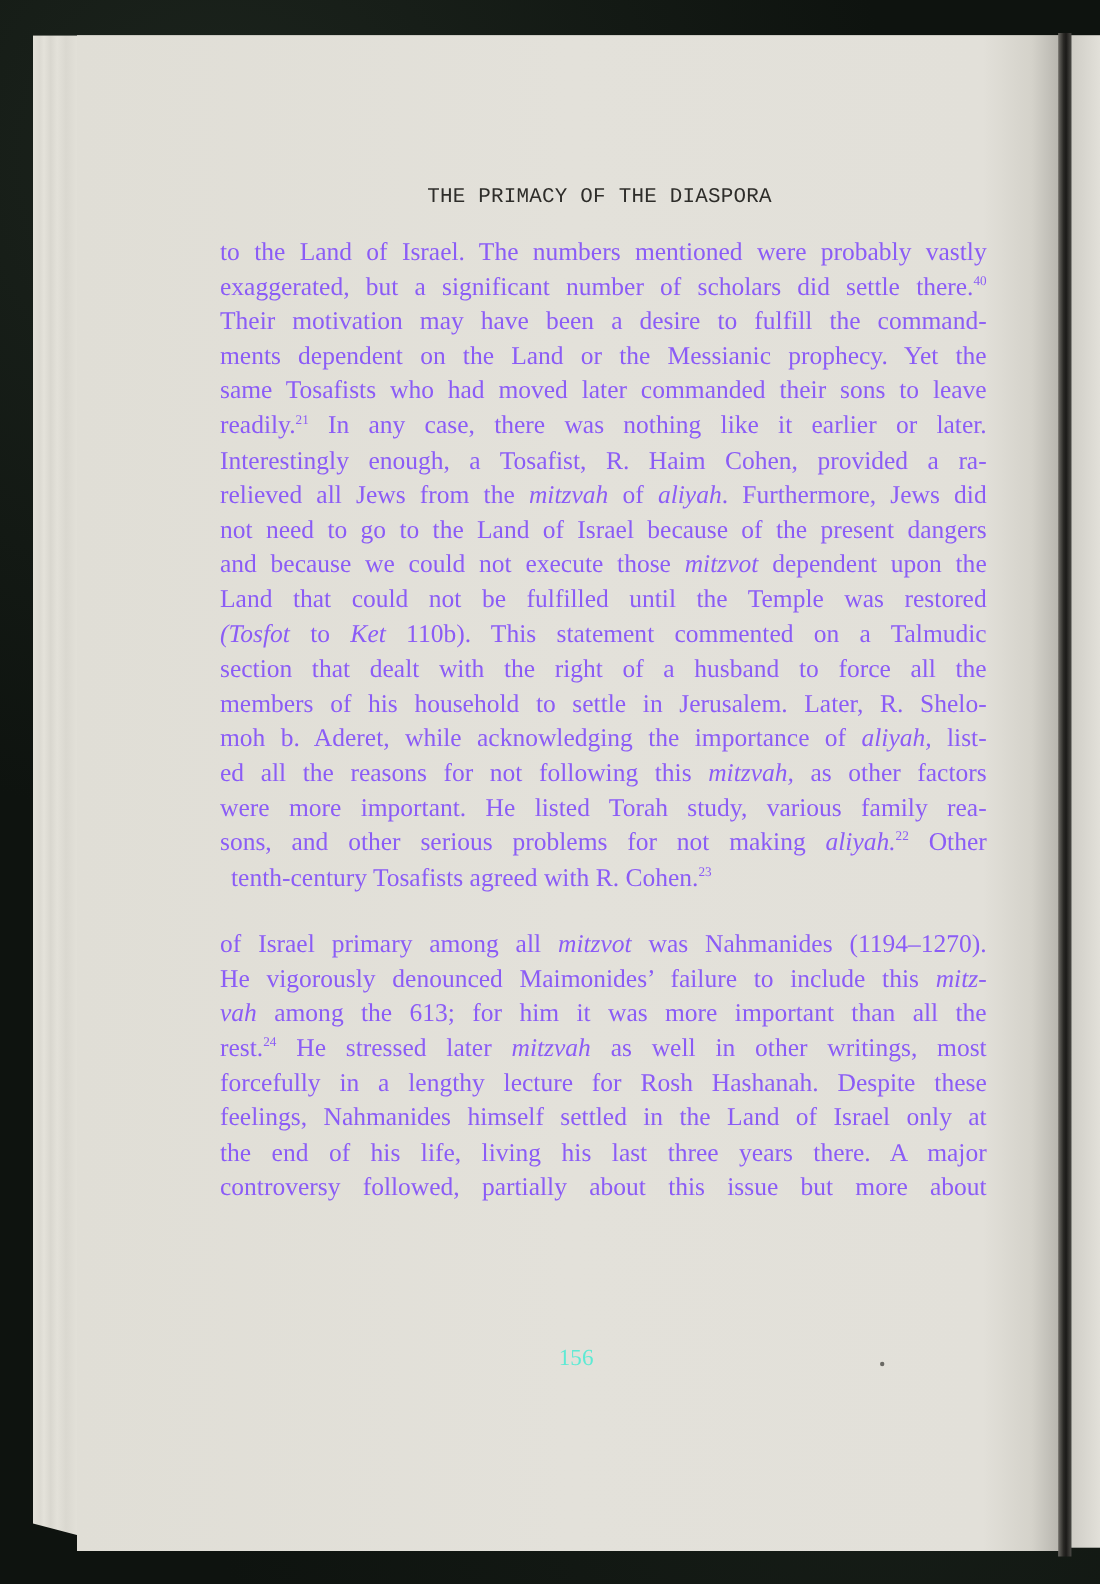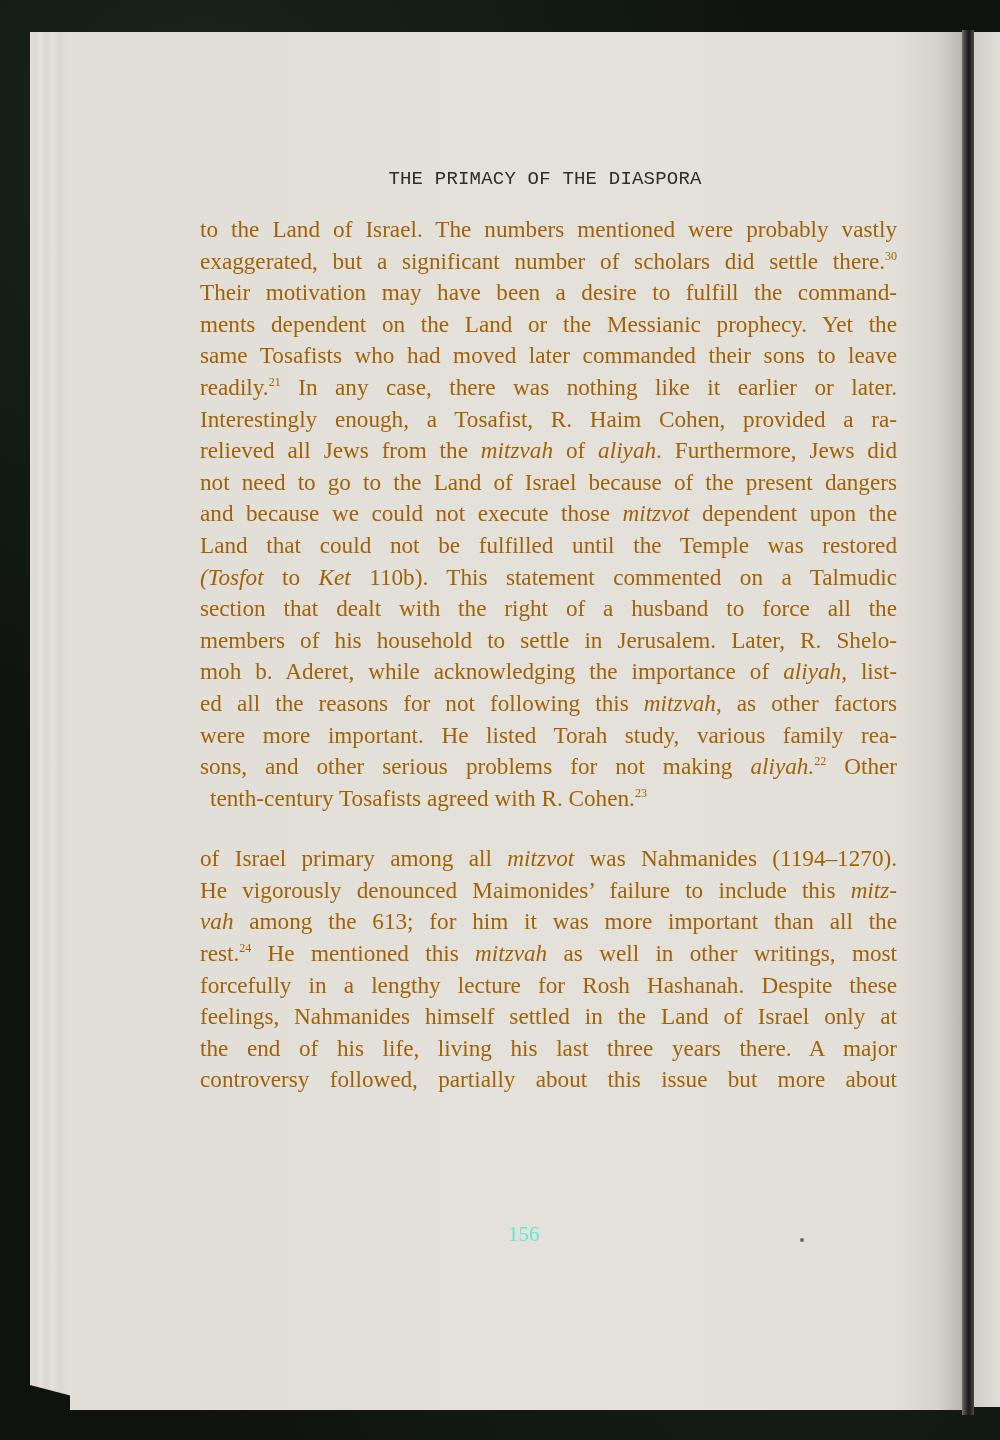--- a/index.html
+++ b/index.html
@@ -69,21 +69,21 @@
       color: #2e2d2a;
       font-family: Liberation Mono, monospace;
     }
     .body-text {
       position: absolute;
       left: 200px;
       top: 214px;
       width: 697px;
       font-size: 23.2px;
       line-height: 31.6px;
-      color: #a16207;
+      color: #8b5cf6;
       text-align: justify;
     }
     .body-text p {
       margin: 0;
     }
     .body-text .line {
       display: block;
       text-align: justify;
       text-align-last: justify;
       white-space: nowrap;
@@ -130,21 +130,21 @@
 <div class="page-stack"></div>
 <div class="page"></div>
 <div class="gutter"></div>
 <div class="next-page"></div>
 
 <div class="running-head">THE PRIMACY OF THE DIASPORA</div>
 
 <div class="body-text" id="body-text">
     <p>
       <span class="line"><span>to the Land of Israel. The numbers mentioned were probably vastly</span></span>
-      <span class="line"><span>exaggerated, but a significant number of scholars did settle there.</span><sup>30</sup></span>
+      <span class="line"><span>exaggerated, but a significant number of scholars did settle there.</span><sup>40</sup></span>
       <span class="line"><span>Their motivation may have been a desire to fulfill the command-</span></span>
       <span class="line"><span>ments dependent on the Land or the Messianic prophecy. Yet the</span></span>
       <span class="line"><span>same Tosafists who had moved later commanded their sons to leave</span></span>
       <span class="line"><span>readily.</span><sup>21</sup><span> In any case, there was nothing like it earlier or later.</span></span>
       <span class="line"><span>Interestingly enough, a Tosafist, R. Haim Cohen, provided a ra-</span></span>
       <span class="line"><span>relieved all Jews from the </span><em>mitzvah</em><span> of </span><em>aliyah</em><span>. Furthermore, Jews did</span></span>
       <span class="line"><span>not need to go to the Land of Israel because of the present dangers</span></span>
       <span class="line"><span>and because we could not execute those </span><em>mitzvot</em><span> dependent upon the</span></span>
       <span class="line"><span>Land that could not be fulfilled until the Temple was restored</span></span>
       <span class="line"><em>(Tosfot</em><span> to </span><em>Ket</em><span> 110b). This statement commented on a Talmudic</span></span>
@@ -154,21 +154,21 @@
       <span class="line"><span>ed all the reasons for not following this </span><em>mitzvah,</em><span> as other factors</span></span>
       <span class="line"><span>were more important. He listed Torah study, various family rea-</span></span>
       <span class="line"><span>sons, and other serious problems for not making </span><em>aliyah.</em><sup>22</sup><span> Other</span></span>
       <span class="line last"><span>tenth-century Tosafists agreed with R. Cohen.</span><sup>23</sup></span>
     </p>
     <div class="para-gap"></div>
     <p>
       <span class="line"><span>of Israel primary among all </span><em>mitzvot</em><span> was Nahmanides (1194–1270).</span></span>
       <span class="line"><span>He vigorously denounced Maimonides’ failure to include this </span><em>mitz-</em></span>
       <span class="line"><em>vah</em><span> among the 613; for him it was more important than all the</span></span>
-      <span class="line"><span>rest.</span><sup>24</sup><span> He mentioned this </span><em>mitzvah</em><span> as well in other writings, most</span></span>
+      <span class="line"><span>rest.</span><sup>24</sup><span> He stressed later </span><em>mitzvah</em><span> as well in other writings, most</span></span>
       <span class="line"><span>forcefully in a lengthy lecture for Rosh Hashanah. Despite these</span></span>
       <span class="line"><span>feelings, Nahmanides himself settled in the Land of Israel only at</span></span>
       <span class="line"><span>the end of his life, living his last three years there. A major</span></span>
       <span class="line"><span>controversy followed, partially about this issue but more about</span></span>
     </p>
   </div>
 
 <div class="folio">156</div>
 <div class="stray-mark"></div>
 

